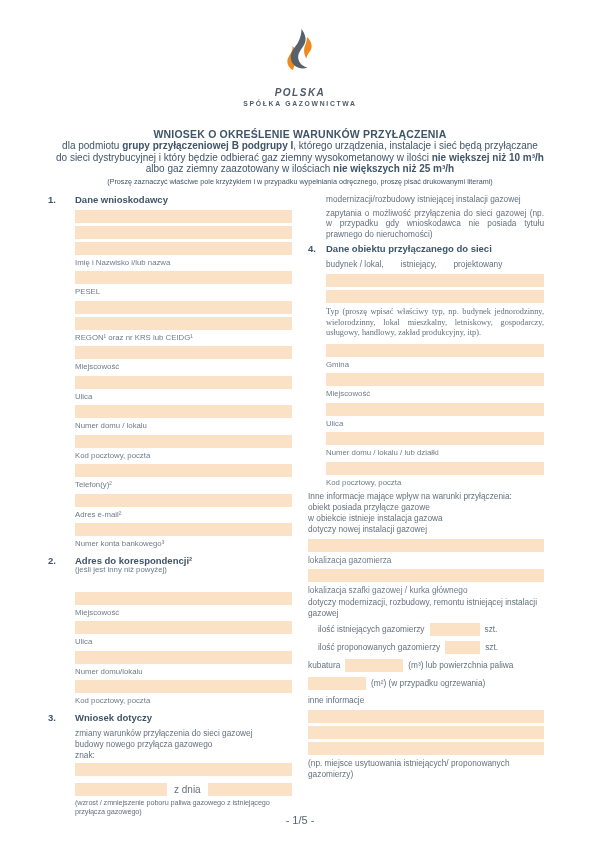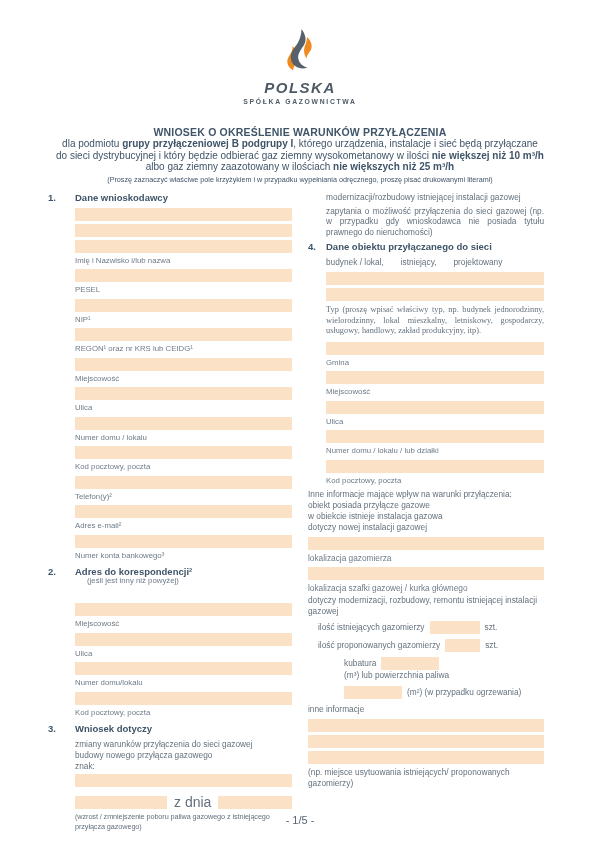--- a/index.html
+++ b/index.html
@@ -1,52 +1,52 @@
 <!DOCTYPE html>
 <html><head>
 <meta charset="utf-8">
 <style>
   html,body{margin:0;padding:0;background:#ffffff;}
   .page{position:relative;width:600px;height:848px;background:#ffffff;overflow:hidden;
         font-family:"Liberation Sans","DejaVu Sans",sans-serif;color:#6e7b88;}
   
   .header{text-align:center;padding-top:29px;}
   .logo{display:block;margin:0 auto;}
-  .brand{font-size:15px;font-weight:bold;font-style:italic;color:#4d5a66;letter-spacing:1.5px;margin-top:8px;}
+  .brand{font-size:10px;font-weight:bold;font-style:italic;color:#4d5a66;letter-spacing:1.5px;margin-top:16px;}
   .brand-sub{font-size:6.8px;font-weight:bold;color:#4d5a66;letter-spacing:1.7px;margin-top:2px;}
   .title{margin-top:21px;font-size:10.5px;font-weight:bold;color:#3f5468;letter-spacing:.2px;}
   .sub{font-size:10px;color:#3f5468;line-height:11.5px;}
   .sub b{font-weight:bold;}
   .note-top{font-size:7.2px;color:#3f5468;margin-top:2px;}
   
   .columns{display:flex;margin:8px 0 0 48px;}
   .col-left{width:244px;margin-right:16px;flex:none;}
   .col-right{width:236px;flex:none;}
   .sec{display:flex;}
   .num{flex:none;font-size:9.5px;font-weight:bold;color:#3f5468;line-height:11px;}
   .col-left .num{width:27px;}
   .col-right .num{width:18px;}
   .num.plain{font-weight:normal;color:#64717d;font-size:8.4px;line-height:10.5px;}
   .body{flex:1;min-width:0;}
   .hd{font-size:9.5px;font-weight:bold;color:#3f5468;line-height:11px;margin-bottom:5px;}
-  .hd-sub{font-size:7.8px;color:#6e7b88;margin:-2px 12px 4px;}
+  .hd-sub{font-size:7.8px;color:#6e7b88;margin:-2px 0 4px;}
   .input{height:13px;background:#fbe1c5;margin-bottom:3px;}
   .flabel{font-size:7.8px;line-height:9.5px;color:#6e7b88;margin:1px 0 4px;}
   .item{font-size:8.3px;line-height:11px;color:#64717d;}
   .para{font-size:8.3px;line-height:10.5px;color:#64717d;text-align:justify;}
   .note-sm{font-size:7.3px;line-height:9.5px;color:#64717d;letter-spacing:-.1px;} .gap4{height:4px;} .gap14{height:14px;} .gap2{height:2px;}
   .mt2{margin-top:2px;} .mt4{margin-top:4px;}
   .split{display:flex;align-items:center;margin-bottom:2px;}
   .split .input{margin-bottom:0;}
   .split .in1{width:92px;flex:none;}
   .split .in2{flex:1;}
-  .zdnia{font-size:14px;color:#64717d;margin:0 7px;white-space:nowrap;flex:none;}
+  .zdnia{font-size:10px;color:#64717d;margin:0 7px;white-space:nowrap;flex:none;}
   .triple{display:flex;font-size:8.3px;color:#64717d;margin-bottom:5px;}
   .triple span{margin-right:17px;}
-  .inline{display:flex;align-items:center;font-size:8.3px;color:#64717d;margin-bottom:5px;flex-wrap:wrap;line-height:10.5px;margin-left:36px;}
+  .inline{display:flex;align-items:center;font-size:8.3px;color:#64717d;margin-bottom:5px;flex-wrap:wrap;line-height:10.5px;}
   .inline .input{margin:0 5px 0 5px;flex:none;}
   .indent{margin-left:10px;}
   .w50{width:50px;} .w35{width:35px;} .w58{width:58px;}
   .footer{position:absolute;left:0;bottom:22px;width:100%;text-align:center;
           font-size:11px;color:#5a6670;}
 </style>
 </head>
 <body>
 
 <div class="page">
@@ -75,21 +75,20 @@
         <div class="num">1.</div>
         <div class="body">
           <div class="hd">Dane wnioskodawcy</div>
           <div class="input"></div>
           <div class="input"></div>
           <div class="input"></div>
           <div class="flabel">Imię i Nazwisko i/lub nazwa</div>
           <div class="input"></div>
           <div class="flabel">PESEL</div>
           <div class="input"></div>
-          <div class="flabel">NIP¹</div>
           <div class="input"></div>
           <div class="flabel">REGON¹ oraz nr KRS lub CEIDG¹</div>
           <div class="input"></div>
           <div class="flabel">Miejscowość</div>
           <div class="input"></div>
           <div class="flabel">Ulica</div>
           <div class="input"></div>
           <div class="flabel">Numer domu / lokalu</div>
           <div class="input"></div>
           <div class="flabel">Kod pocztowy, poczta</div>

